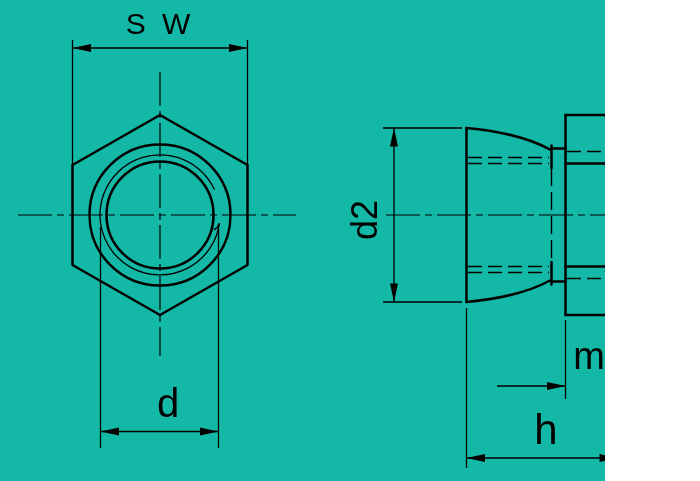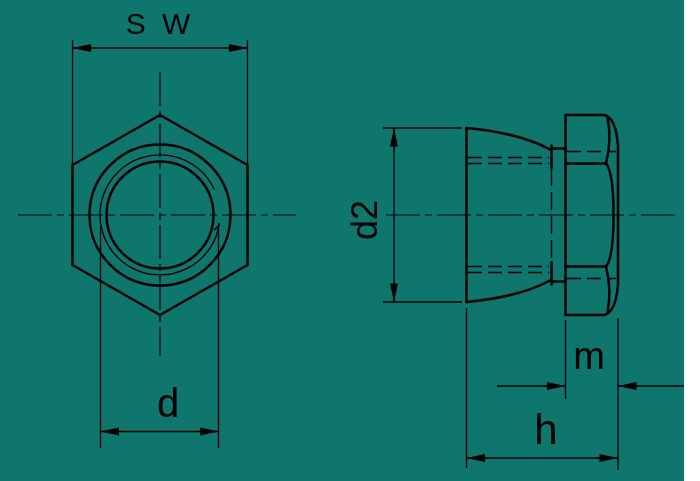--- a/index.html
+++ b/index.html
@@ -1,16 +1,16 @@
 <!DOCTYPE html>
 <html><head>
 <meta charset="utf-8">
 <style>
   html,body{margin:0;padding:0;background:#ffffff;}
-  .stage{width:684px;height:481px;background:#0f766e;position:relative;overflow:hidden;}
+  .stage{width:605px;height:481px;background:#14b8a6;position:relative;overflow:hidden;}
   svg{display:block;}
   .bold{stroke:#000;stroke-width:2.5;fill:none;stroke-linecap:round;stroke-linejoin:round;}
   .thin{stroke:#000;stroke-width:1.3;fill:none;stroke-linecap:butt;}
   .cl{stroke:#000;stroke-width:1.2;fill:none;stroke-dasharray:34 5 7 5;}
   .hid{stroke:#000;stroke-width:1.4;fill:none;stroke-dasharray:14 6;}
   .hidv{stroke:#000;stroke-width:1.4;fill:none;stroke-dasharray:18 6;}
   .arrow{fill:#000;stroke:none;}
   text{font-family:"Liberation Sans","DejaVu Sans",sans-serif;fill:#000;}
   .lbl-sw{font-size:30px;letter-spacing:4px;}
   .lbl-d{font-size:40px;}

